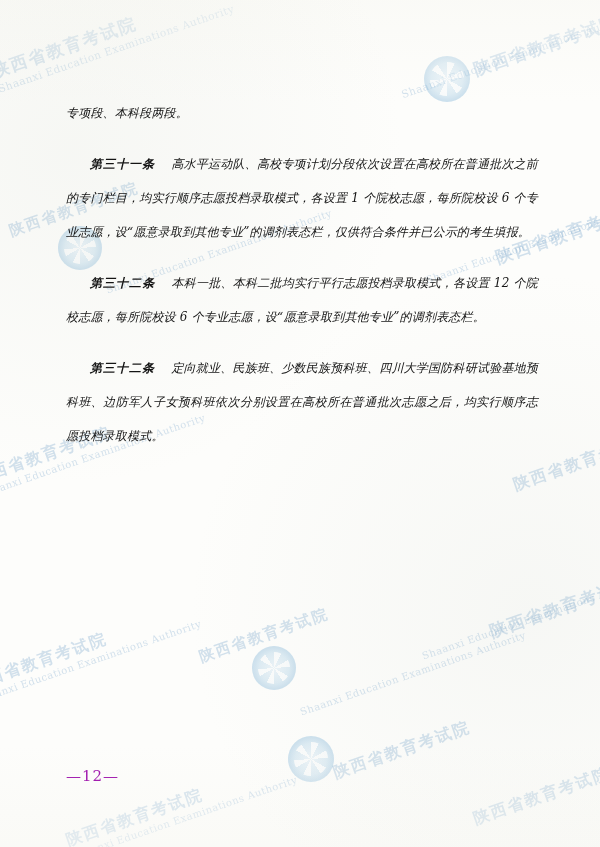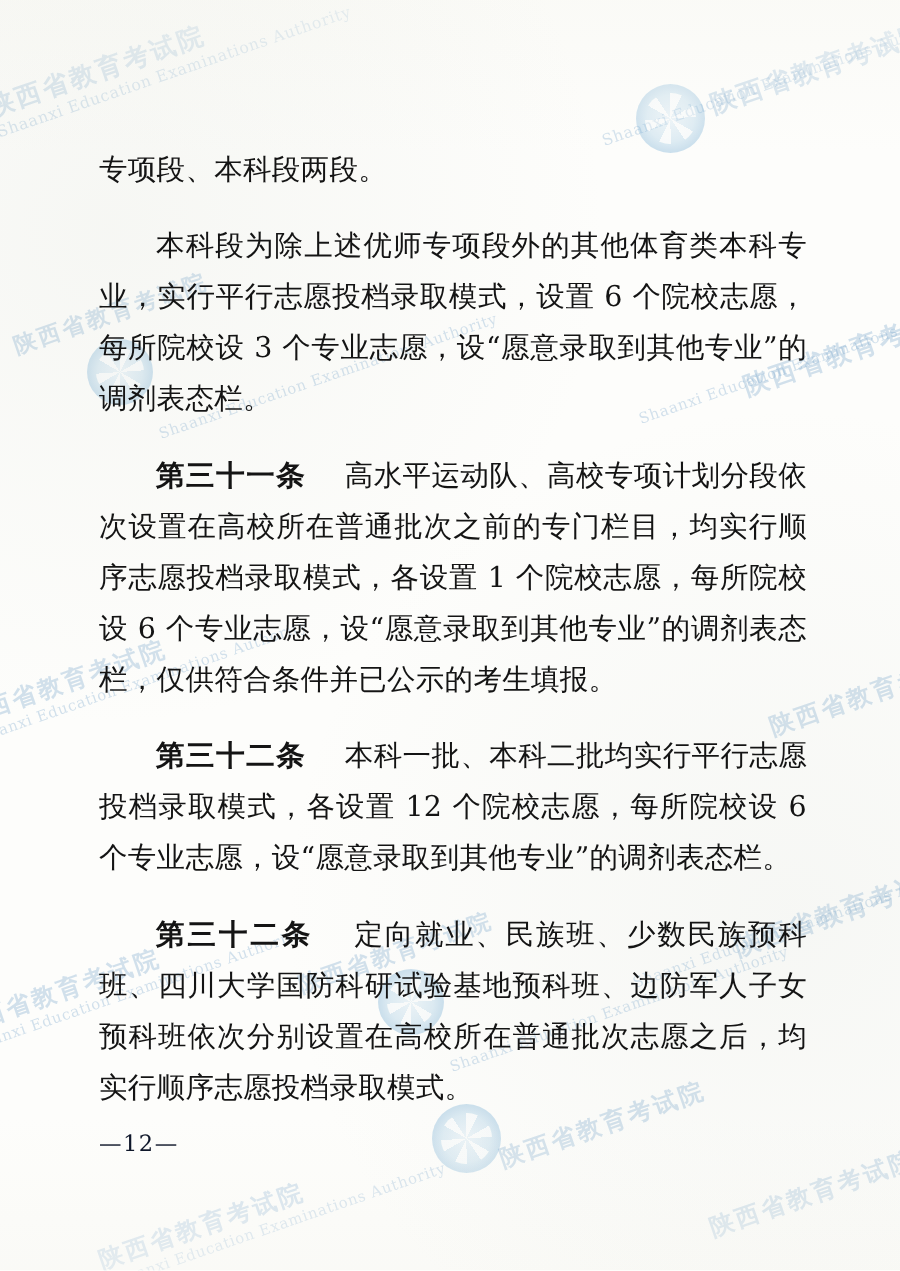--- a/index.html
+++ b/index.html
@@ -79,41 +79,42 @@
     opacity: 0.85;
   }
   
   #content {
     position: relative;
     z-index: 3;
     padding: 96px 62px 0 66px;
   }
   p.para {
     margin: 0 0 17px 0;
-    font-size: 19px;
+    font-size: 12px;
     line-height: 34px;
     color: #141414;
     text-align: justify;
     text-justify: inter-ideograph;
     letter-spacing: 0.2px;
+    font-style: italic;
   }
   p.indent {
     text-indent: 2em;
   }
   .art {
     font-weight: bold;
     letter-spacing: 1px;
   }
   #page-number {
     position: absolute;
     left: 66px;
-    bottom: 76px;
+    bottom: 62px;
     z-index: 4;
     font-size: 15px;
-    color: #0f172a;
+    color: #a21caf;
     letter-spacing: 1px;
     font-family: "DejaVu Serif", "Liberation Serif", serif;
     margin-top: 47px;
   }
 </style>
 </head>
 <body>
 
 <div id="page">
 
@@ -203,23 +204,20 @@
     </div>
   </div>
 
   <div id="content">
 
     <p class="para">
       <span>专项段、本科段两段。</span>
     </p>
 
 
-    <p class="para indent">
-      <span>本科段为除上述优师专项段外的其他体育类本科专业，实行平行志愿投档录取模式，设置 6 个院校志愿，每所院校设 3 个专业志愿，设“愿意录取到其他专业”的调剂表态栏。</span>
-    </p>
 
     <p class="para indent">
       <span class="art">第三十一条</span>
       <span>　</span><span>高水平运动队、高校专项计划分段依次设置在高校所在普通批次之前的专门栏目，均实行顺序志愿投档录取模式，各设置 1 个院校志愿，每所院校设 6 个专业志愿，设“愿意录取到其他专业”的调剂表态栏，仅供符合条件并已公示的考生填报。</span>
     </p>
 
     <p class="para indent">
       <span class="art">第三十二条</span>
       <span>　</span><span>本科一批、本科二批均实行平行志愿投档录取模式，各设置 12 个院校志愿，每所院校设 6 个专业志愿，设“愿意录取到其他专业”的调剂表态栏。</span>
     </p>

